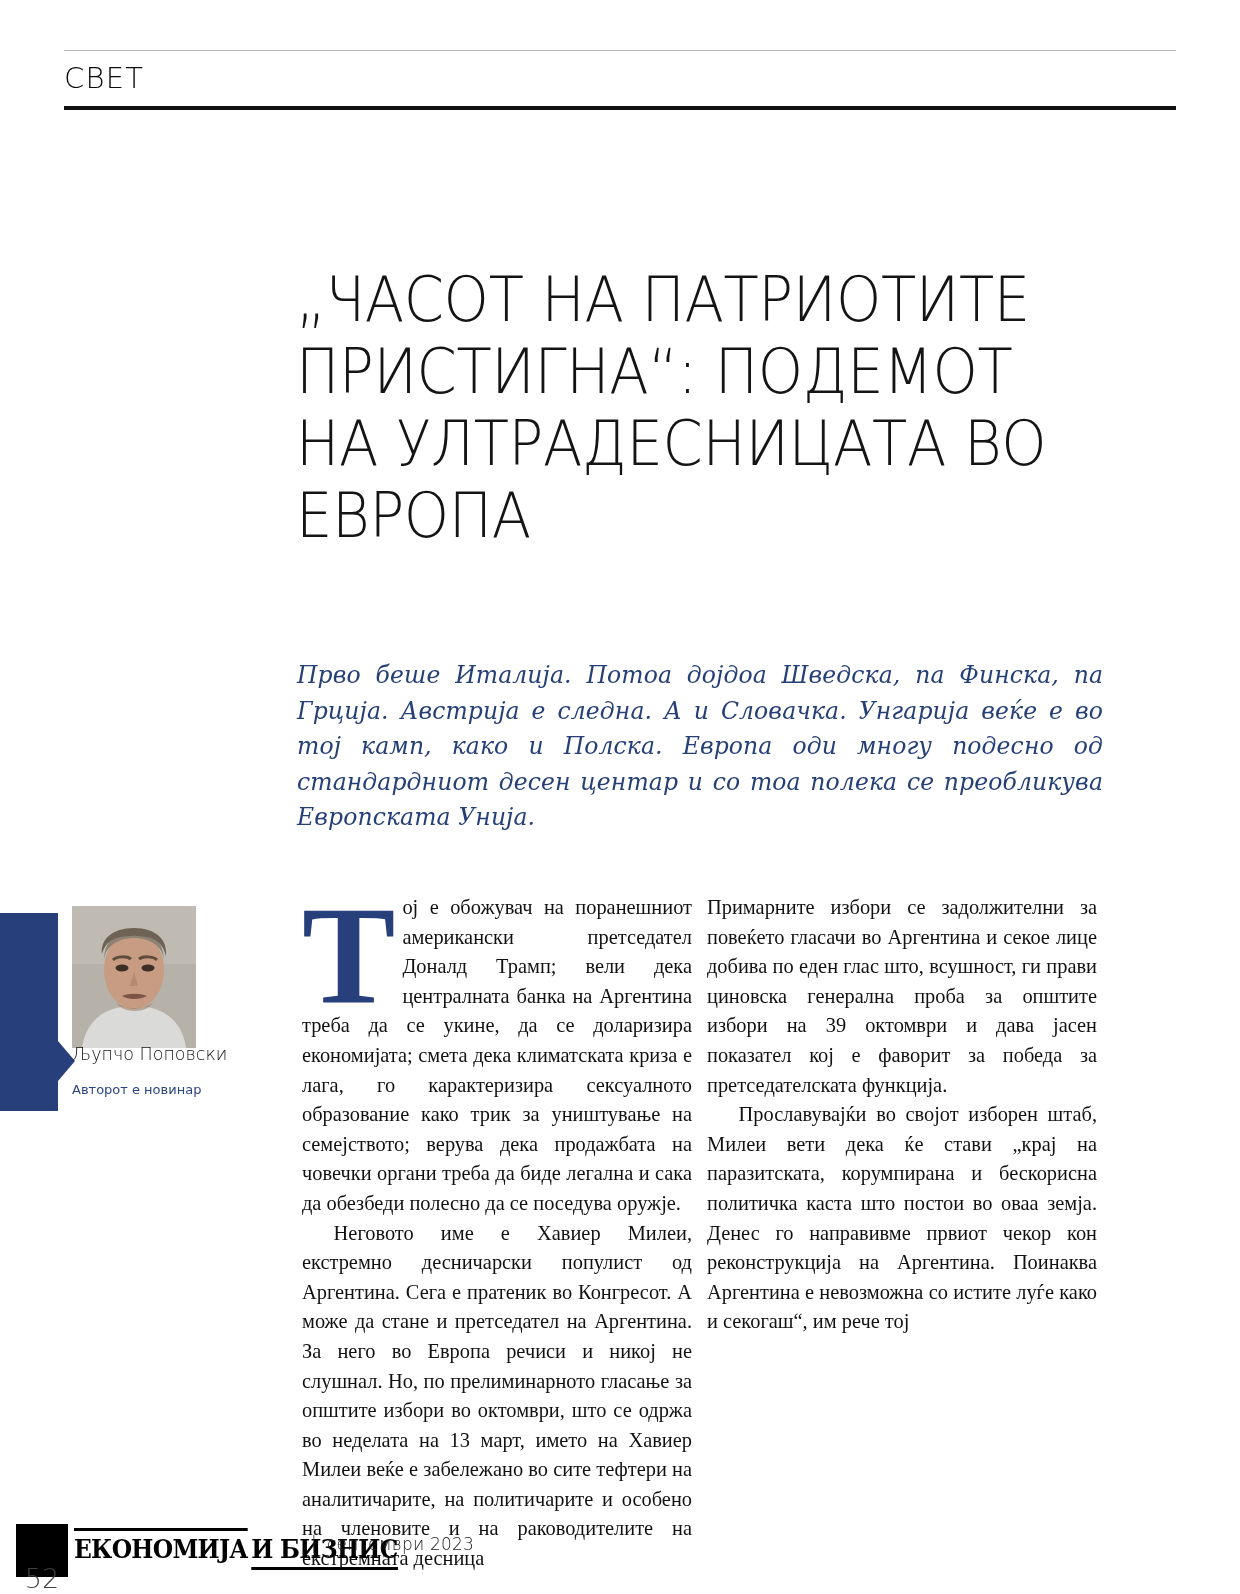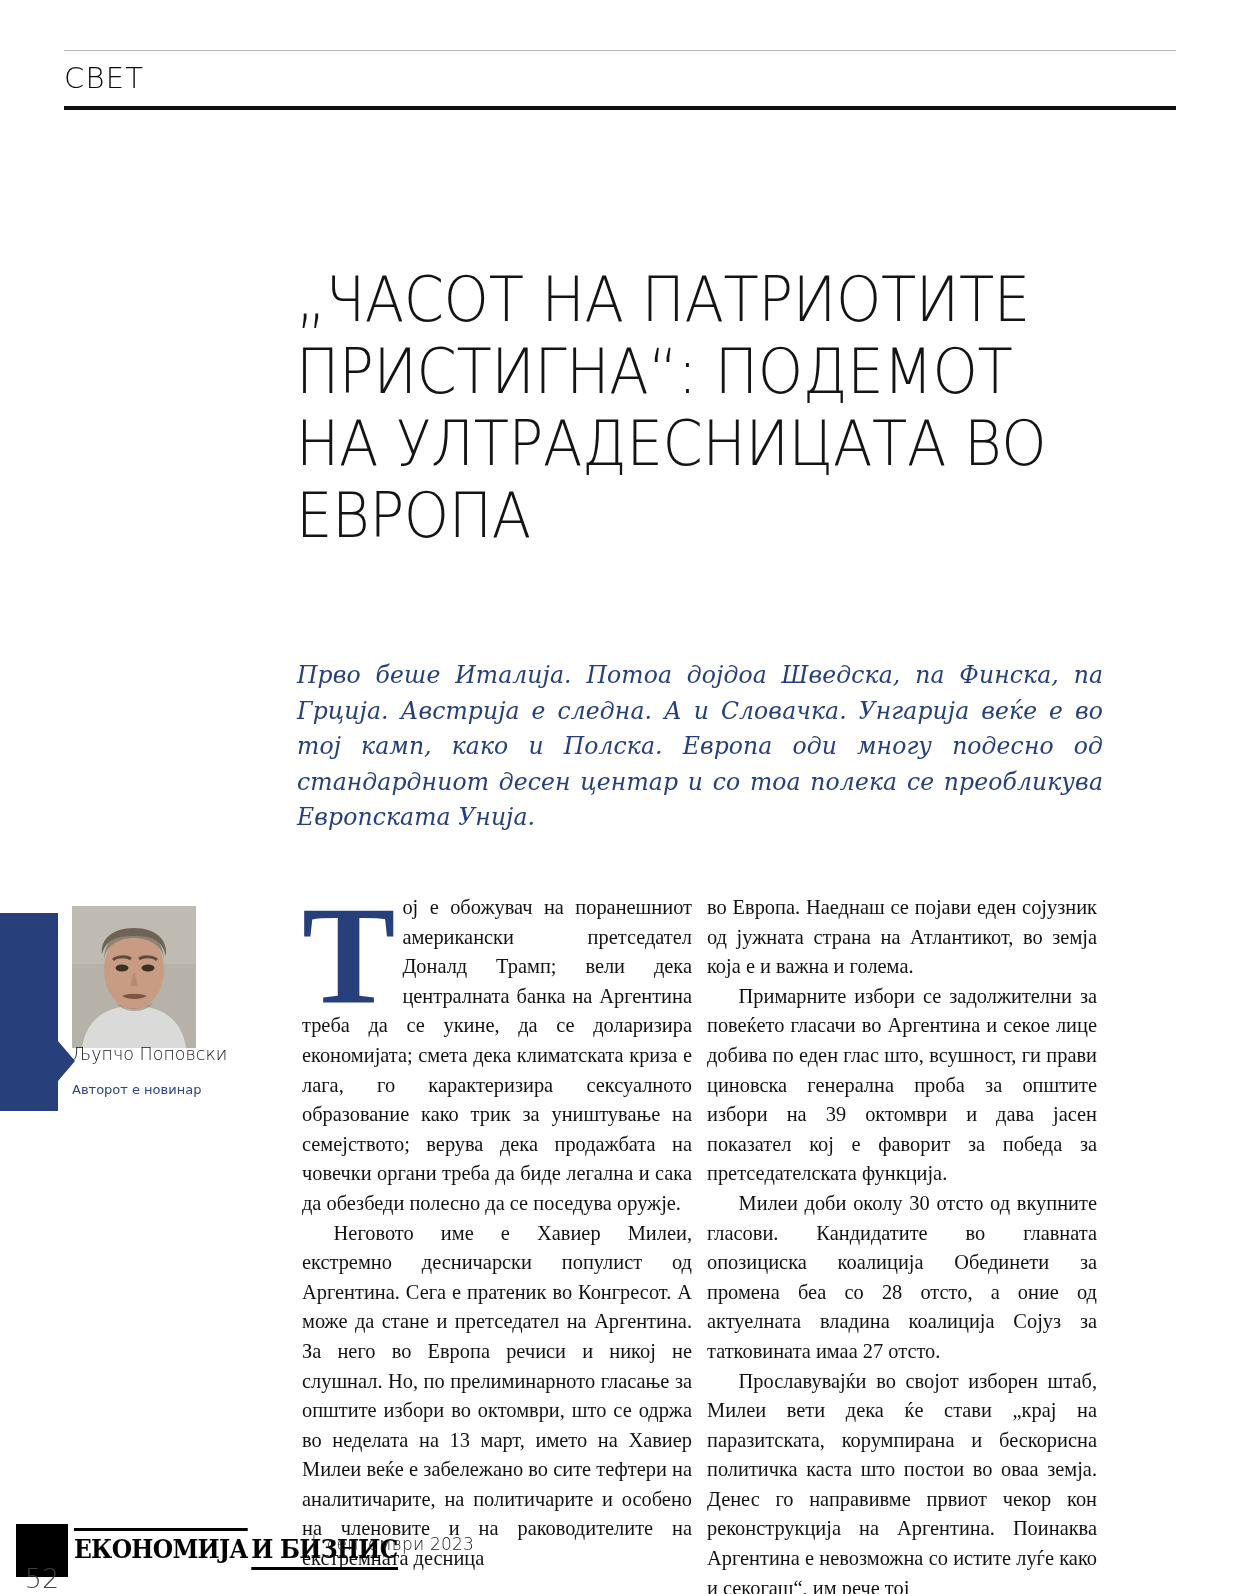--- a/index.html
+++ b/index.html
@@ -253,23 +253,21 @@
 
   <div class="author-name">Љупчо Поповски</div>
   <div class="author-role">Авторот е новинар</div>
 
   <div class="col col-1">
     <p><span class="dropcap">Т</span><span>ој е обожувач на поранешниот американски претседател Доналд Трамп; вели дека централната банка на Аргентина треба да се укине, да се доларизира економијата; смета дека климатската криза е лага, го карактеризира сексуалното образование како трик за уништување на семејството; верува дека продажбата на човечки органи треба да биде легална и сака да обезбеди полесно да се поседува оружје.</span></p>
     <p><span>Неговото име е Хавиер Милеи, екстремно десничарски популист од Аргентина. Сега е пратеник во Конгресот. А може да стане и претседател на Аргентина. За него во Европа речиси и никој не слушнал. Но, по прелиминарното гласање за општите избори во октомври, што се одржа во неделата на 13 март, името на Хавиер Милеи веќе е забележано во сите тефтери на аналитичарите, на политичарите и особено на членовите и на раководителите на екстремната десница</span></p>
   </div>
 
   <div class="col col-2">
-    <p><span>во Европа. Наеднаш се појави еден сојузник од јужната страна на Атлантикот, во земја која е и важна и голема.</span></p>
     <p><span>Примарните избори се задолжителни за повеќето гласачи во Аргентина и секое лице добива по еден глас што, всушност, ги прави циновска генерална проба за општите избори на 39 октомври и дава јасен показател кој е фаворит за победа за претседателската функција.</span></p>
-    <p><span>Милеи доби околу 30 отсто од вкупните гласови. Кандидатите во главната опозициска коалиција Обединети за промена беа со 28 отсто, а оние од актуелната владина коалиција Сојуз за татковината имаа 27 отсто.</span></p>
     <p><span>Прославувајќи во својот изборен штаб, Милеи вети дека ќе стави „крај на паразитската, корумпирана и бескорисна политичка каста што постои во оваа земја. Денес го направивме првиот чекор кон реконструкција на Аргентина. Поинаква Аргентина е невозможна со истите луѓе како и секогаш“, им рече тој</span></p>
   </div>
 
   <div class="foot-pagebox"></div>
   <div class="foot-pagenum">52</div>
   <div class="foot-logo">
     <span class="logo-a">ЕКОНОМИЈА</span><span class="logo-b">И БИЗНИС</span>
   </div>
   <div class="foot-sep">|</div>
   <div class="foot-date">септември 2023</div>

